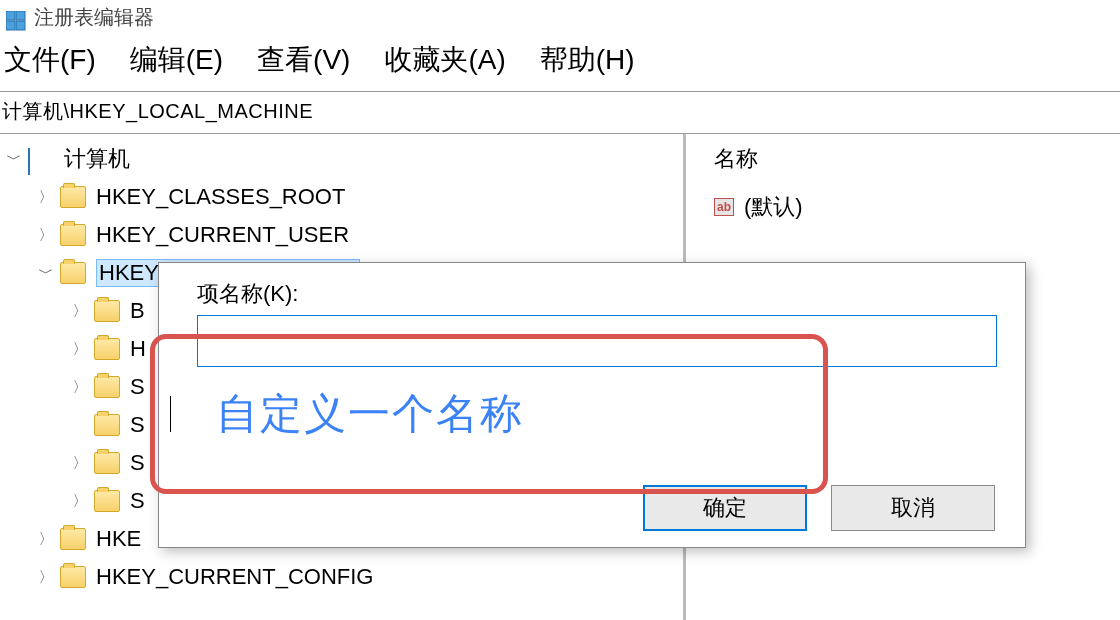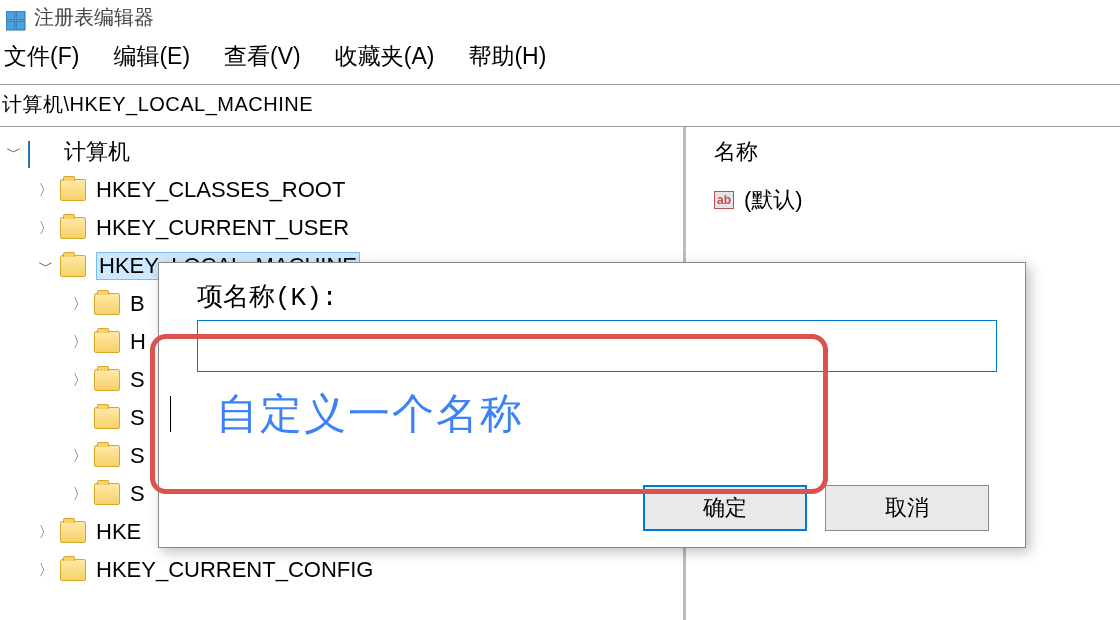--- a/index.html
+++ b/index.html
@@ -20,21 +20,21 @@
       padding: 4px 6px 2px 6px;
       gap: 8px;
     }
     .titlebar .app-icon svg { display: block; }
     .titlebar .title { color: #444; font-size: 20px; }
     
     .menubar {
       display: flex;
       gap: 34px;
       padding: 8px 4px 12px 4px;
-      font-size: 23px;
+      font-size: 28px;
     }
     .menubar span { cursor: default; }
     
     .addressbar {
       border-top: 1px solid #9a9a9a;
       border-bottom: 1px solid #9a9a9a;
       padding: 6px 6px 8px 2px;
       font-size: 20px;
       letter-spacing: 0.5px;
     }
@@ -163,36 +163,36 @@
     .dlg-close {
       font-size: 26px;
       font-weight: 300;
       cursor: default;
       padding: 0 6px;
     }
     .dialog-body {
       padding: 16px 22px 4px 38px;
       position: relative;
     }
-    .field-label { font-size: 26px; margin-bottom: 6px; font-family: Liberation Mono, monospace; }
+    .field-label { font-size: 22px; margin-bottom: 6px; }
     .text-input {
       width: 800px;
       height: 52px;
       border: 1px solid #0078d7;
       font-size: 22px;
       padding: 4px 8px;
       outline: none;
       background: #fff;
     }
     .dlg-buttons {
       position: absolute;
-      right: 36px;
+      right: 30px;
       bottom: 16px;
       display: flex;
-      gap: 18px;
+      gap: 24px;
     }
     .dlg-btn {
       width: 164px;
       height: 46px;
       font-size: 22px;
       background: #e9e9e9;
       border: 1px solid #8a8a8a;
       display: flex;
       align-items: center;
       justify-content: center;

